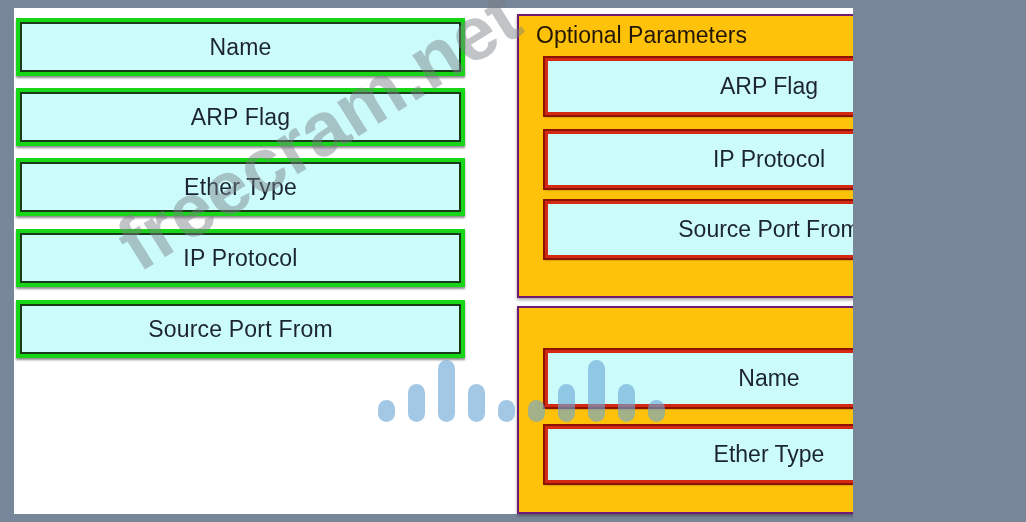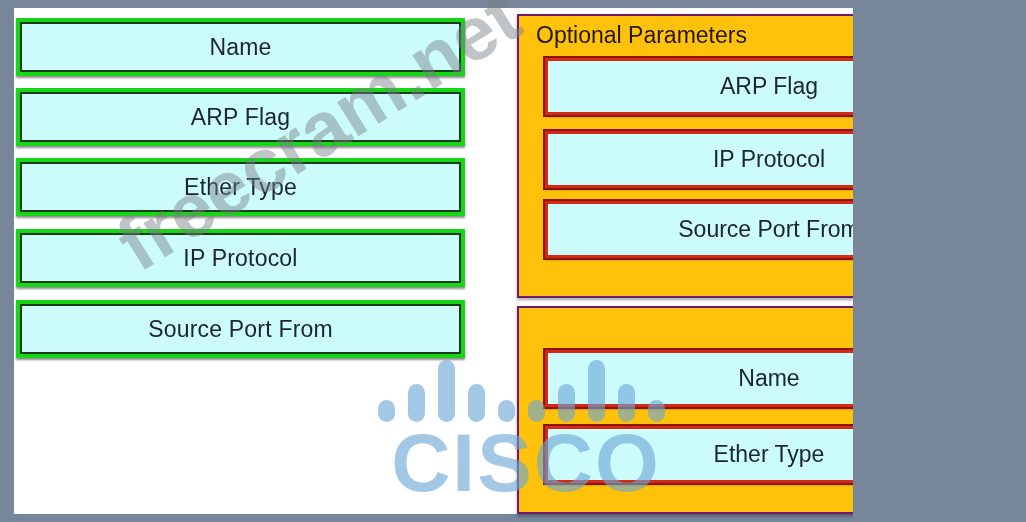--- a/index.html
+++ b/index.html
@@ -206,17 +206,16 @@
           <i style="height: 38px; left: 30px;"></i>
           <i style="height: 62px; left: 60px;"></i>
           <i style="height: 38px; left: 90px;"></i>
           <i style="height: 22px; left: 120px;"></i>
           <i style="height: 22px; left: 150px;"></i>
           <i style="height: 38px; left: 180px;"></i>
           <i style="height: 62px; left: 210px;"></i>
           <i style="height: 38px; left: 240px;"></i>
           <i style="height: 22px; left: 270px;"></i>
         </div>
-      <div id="cisco-word">CISCO</div>
     </div>
 
   </div>
 </div>
 
 </body></html>

